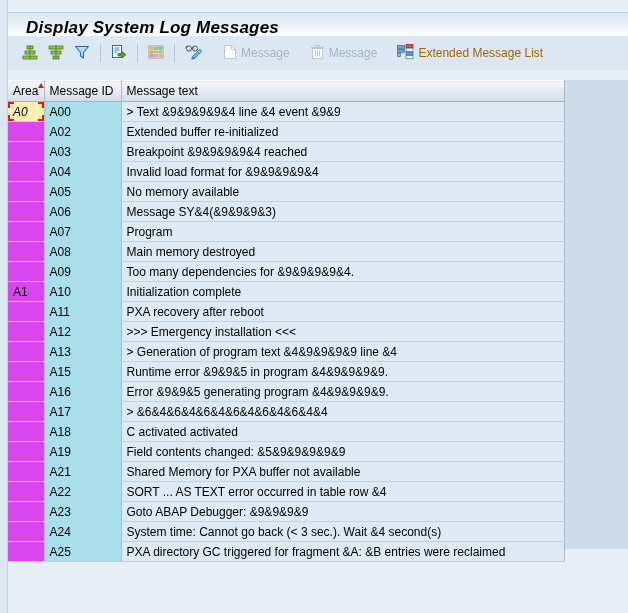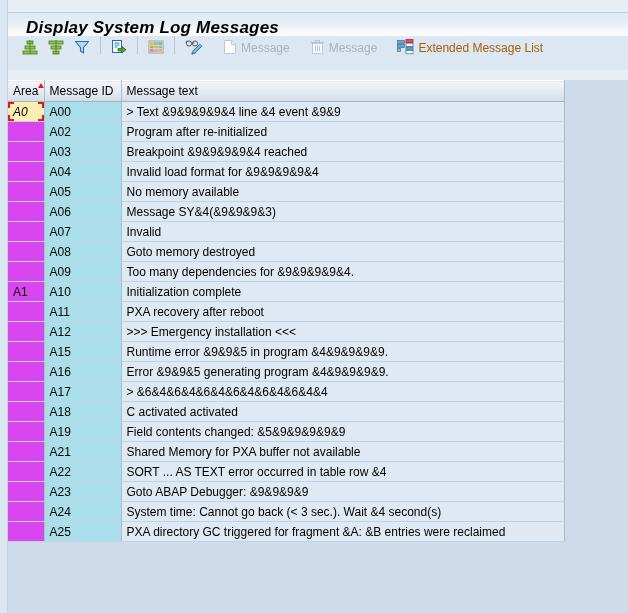--- a/index.html
+++ b/index.html
@@ -53,20 +53,21 @@
   }
 
   
   #toolbar {
     position: absolute;
     left: 8px; top: 36px;
     width: 620px; height: 34px;
     background: #dde7f2;
     box-sizing: border-box;
     display: flex;
+    align-items: center;
   }
   .tb-btn {
     height: 24px;
     display: flex;
     align-items: center;
     padding: 0 3px;
     margin: 0 1px;
     box-sizing: border-box;
     border: 1px solid transparent;
     cursor: pointer;
@@ -84,21 +85,21 @@
     background: #b4c6d8;
     margin: 0 5px;
   }
   .tb-spacer-wide { width: 10px; }
   .icon { display: block; }
 
   
   #grid-area {
     position: absolute;
     left: 8px; top: 80px;
-    width: 620px; height: 533px;
+    width: 620px; height: 469px;
     background: #cddbea;
     box-sizing: border-box;
   }
   #grid-table {
     border-collapse: collapse;
     table-layout: fixed;
     width: 556px;
     font-size: 12px;
   }
   #grid-table th, #grid-table td {
@@ -328,21 +329,21 @@
                 <i class="tr"></i>
                 <i class="bl"></i>
                 <i class="br"></i>
               </span></td>
             <td class="c-msgid">A00</td>
             <td class="c-msgtxt">&gt; Text &amp;9&amp;9&amp;9&amp;9&amp;4 line &amp;4 event &amp;9&amp;9</td>
           </tr>
           <tr>
             <td class="c-area"></td>
             <td class="c-msgid">A02</td>
-            <td class="c-msgtxt">Program after re-initialized</td>
+            <td class="c-msgtxt">Extended buffer re-initialized</td>
           </tr>
           <tr>
             <td class="c-area"></td>
             <td class="c-msgid">A03</td>
             <td class="c-msgtxt">Breakpoint &amp;9&amp;9&amp;9&amp;9&amp;4 reached</td>
           </tr>
           <tr>
             <td class="c-area"></td>
             <td class="c-msgid">A04</td>
             <td class="c-msgtxt">Invalid load format for &amp;9&amp;9&amp;9&amp;9&amp;4</td>
@@ -353,26 +354,26 @@
             <td class="c-msgtxt">No memory available</td>
           </tr>
           <tr>
             <td class="c-area"></td>
             <td class="c-msgid">A06</td>
             <td class="c-msgtxt">Message SY&amp;4(&amp;9&amp;9&amp;9&amp;3)</td>
           </tr>
           <tr>
             <td class="c-area"></td>
             <td class="c-msgid">A07</td>
-            <td class="c-msgtxt">Invalid</td>
+            <td class="c-msgtxt">Program</td>
           </tr>
           <tr>
             <td class="c-area"></td>
             <td class="c-msgid">A08</td>
-            <td class="c-msgtxt">Goto memory destroyed</td>
+            <td class="c-msgtxt">Main memory destroyed</td>
           </tr>
           <tr>
             <td class="c-area"></td>
             <td class="c-msgid">A09</td>
             <td class="c-msgtxt">Too many dependencies for &amp;9&amp;9&amp;9&amp;9&amp;4.</td>
           </tr>
           <tr>
             <td class="c-area">A1</td>
             <td class="c-msgid">A10</td>
             <td class="c-msgtxt">Initialization complete</td>
@@ -382,20 +383,25 @@
             <td class="c-msgid">A11</td>
             <td class="c-msgtxt">PXA recovery after reboot</td>
           </tr>
           <tr>
             <td class="c-area"></td>
             <td class="c-msgid">A12</td>
             <td class="c-msgtxt">&gt;&gt;&gt; Emergency installation &lt;&lt;&lt;</td>
           </tr>
           <tr>
             <td class="c-area"></td>
+            <td class="c-msgid">A13</td>
+            <td class="c-msgtxt">&gt; Generation of program text &amp;4&amp;9&amp;9&amp;9&amp;9 line &amp;4</td>
+          </tr>
+          <tr>
+            <td class="c-area"></td>
             <td class="c-msgid">A15</td>
             <td class="c-msgtxt">Runtime error &amp;9&amp;9&amp;5 in program &amp;4&amp;9&amp;9&amp;9&amp;9.</td>
           </tr>
           <tr>
             <td class="c-area"></td>
             <td class="c-msgid">A16</td>
             <td class="c-msgtxt">Error &amp;9&amp;9&amp;5 generating program &amp;4&amp;9&amp;9&amp;9&amp;9.</td>
           </tr>
           <tr>
             <td class="c-area"></td>

